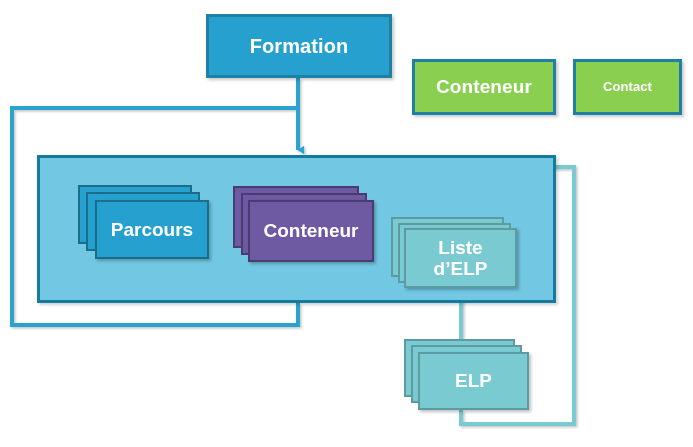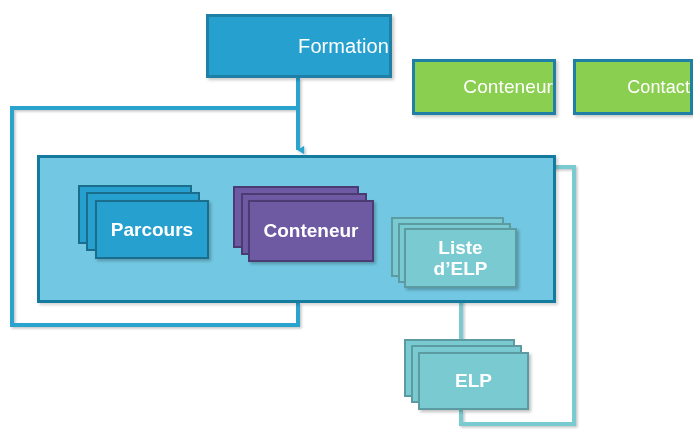--- a/index.html
+++ b/index.html
@@ -25,24 +25,24 @@
     height: 447px;
     pointer-events: none;
   }
 
   
   .box {
     position: absolute;
     box-sizing: border-box;
     display: flex;
     align-items: center;
-    justify-content: flex-end;
+    justify-content: center;
     text-align: center;
     color: #ffffff;
-    font-weight: normal;
+    font-weight: bold;
     line-height: 1.12;
     letter-spacing: .1px;
   }
 
   
   .rect-node {
     border: 3px solid #1f7fa5;
     box-shadow: 2px 2px 3px rgba(0,0,0,.22);
   }
   .rect-node.blue  { background: #26a0ce; }
@@ -118,21 +118,21 @@
   </svg>
 
   <div class="box rect-node blue" style="left:206px; top:14px; width:186px; height:64px; font-size:20px;">
     <span class="lbl">Formation</span>
   </div>
 
   <div class="box rect-node green" style="left:412px; top:59px; width:144px; height:56px; font-size:19px;">
     <span class="lbl">Conteneur</span>
   </div>
 
-  <div class="box rect-node green" style="left:573px; top:59px; width:120px; height:56px; font-size:18px;">
+  <div class="box rect-node green" style="left:573px; top:59px; width:109px; height:56px; font-size:13px;">
     <span class="lbl">Contact</span>
   </div>
 
   <div id="container-box"></div>
 
   <div class="stack purple" style="left:233px; top:186px; width:143px; height:78px;">
     <div class="card" style="left:0px;  top:0px;  width:126px; height:62px;"></div>
     <div class="card" style="left:8px;  top:7px;  width:126px; height:62px;"></div>
     <div class="card front" style="left:15px; top:14px; width:126px; height:62px; font-size:19px;">
       <span class="lbl">Conteneur</span>

